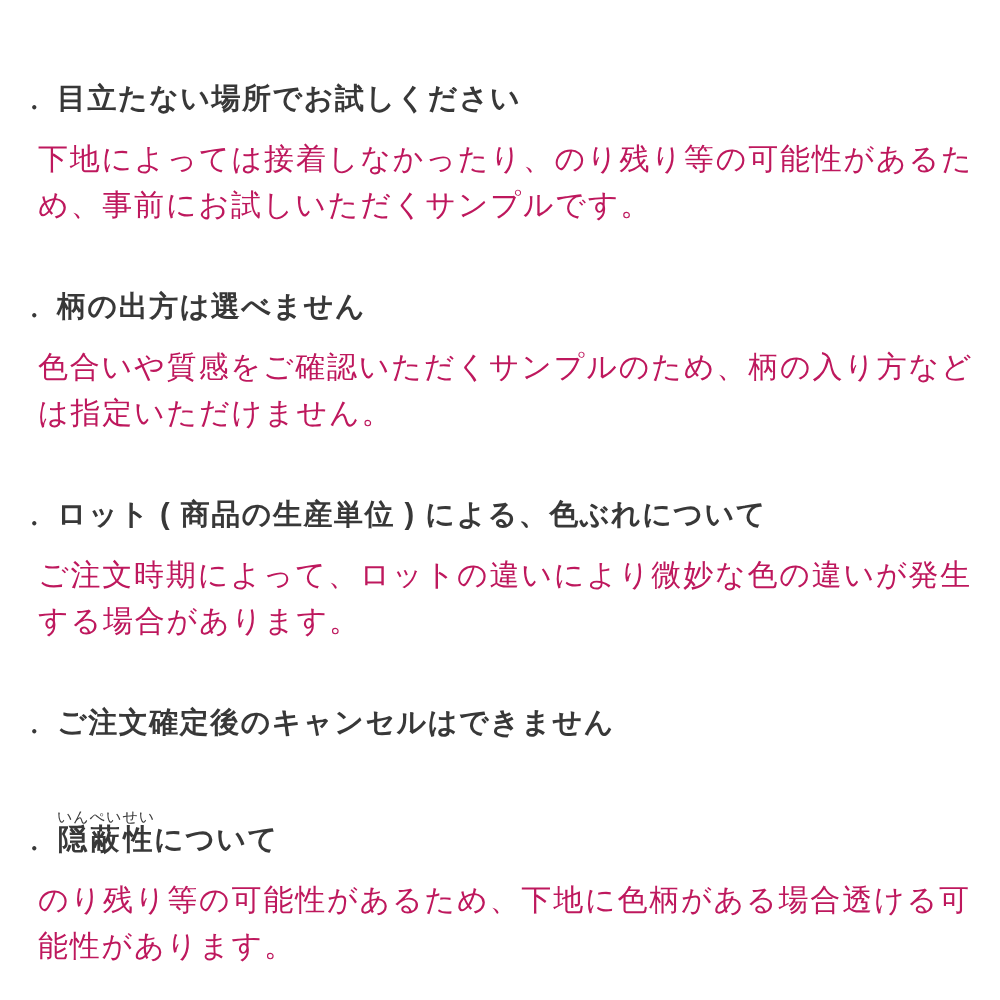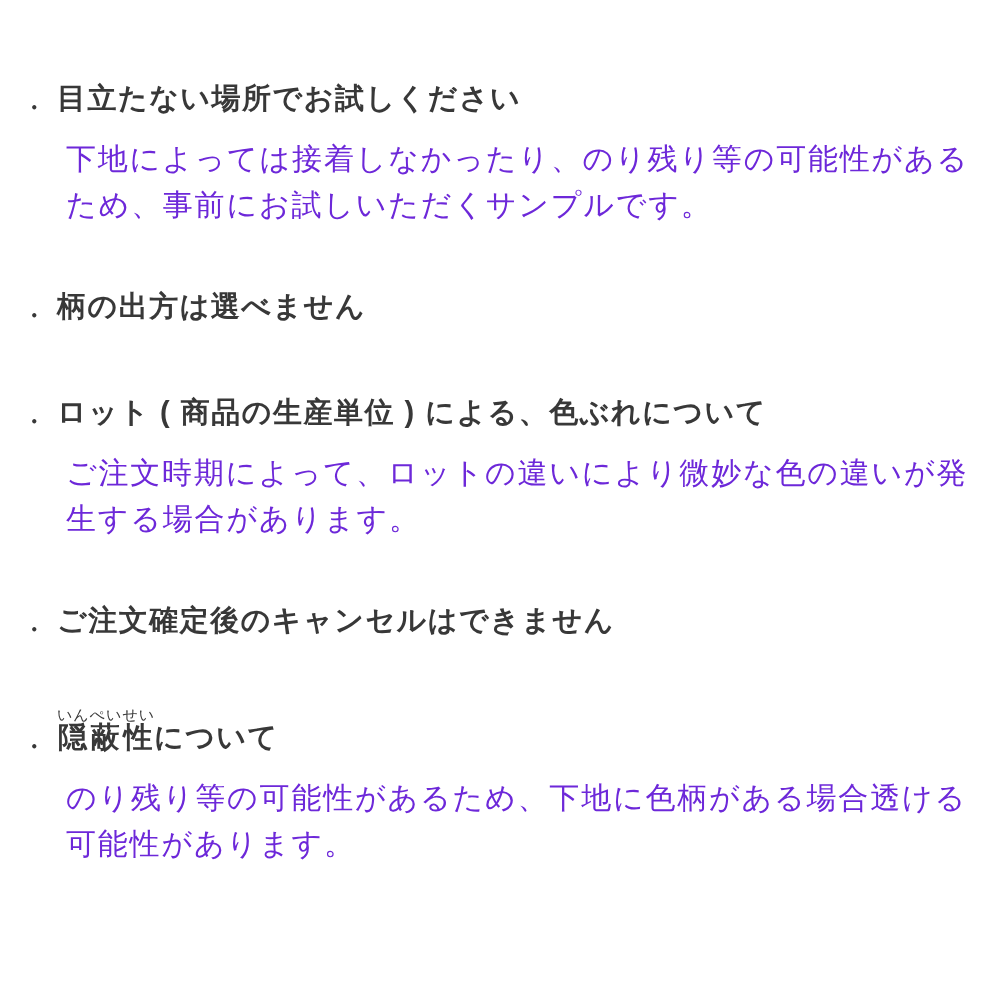--- a/index.html
+++ b/index.html
@@ -37,26 +37,26 @@
     flex: 0 0 24px;
     font-size: 22px;
     line-height: 36px;
     font-weight: bold;
     margin-left: -2px;
   }
   .heading-text {
     flex: 1;
   }
   .body-text {
-    margin: 10px 0 0 41px;
+    margin: 10px 0 0 13px;
     font-size: 30px;
     font-weight: normal;
     line-height: 46px;
     letter-spacing: 1.8px;
-    color: #6d28d9;
+    color: #be185d;
   }
   ruby rt {
     font-size: 15px;
     letter-spacing: 1px;
     font-weight: normal;
   }
 </style>
 </head>
 <body>
 
@@ -68,20 +68,21 @@
       <h2 class="heading-text">目立たない場所でお試しください</h2>
     </div>
     <p class="body-text">下地によっては接着しなかったり、のり残り等の可能性があるため、事前にお試しいただくサンプルです。</p>
   </div>
 
   <div class="section">
     <div class="heading-row">
       <span class="bullet">・</span>
       <h2 class="heading-text">柄の出方は選べません</h2>
     </div>
+    <p class="body-text">色合いや質感をご確認いただくサンプルのため、柄の入り方などは指定いただけません。</p>
   </div>
 
   <div class="section">
     <div class="heading-row">
       <span class="bullet">・</span>
       <h2 class="heading-text">ロット ( 商品の生産単位 ) による、色ぶれについて</h2>
     </div>
     <p class="body-text">ご注文時期によって、ロットの違いにより微妙な色の違いが発生する場合があります。</p>
   </div>
 

